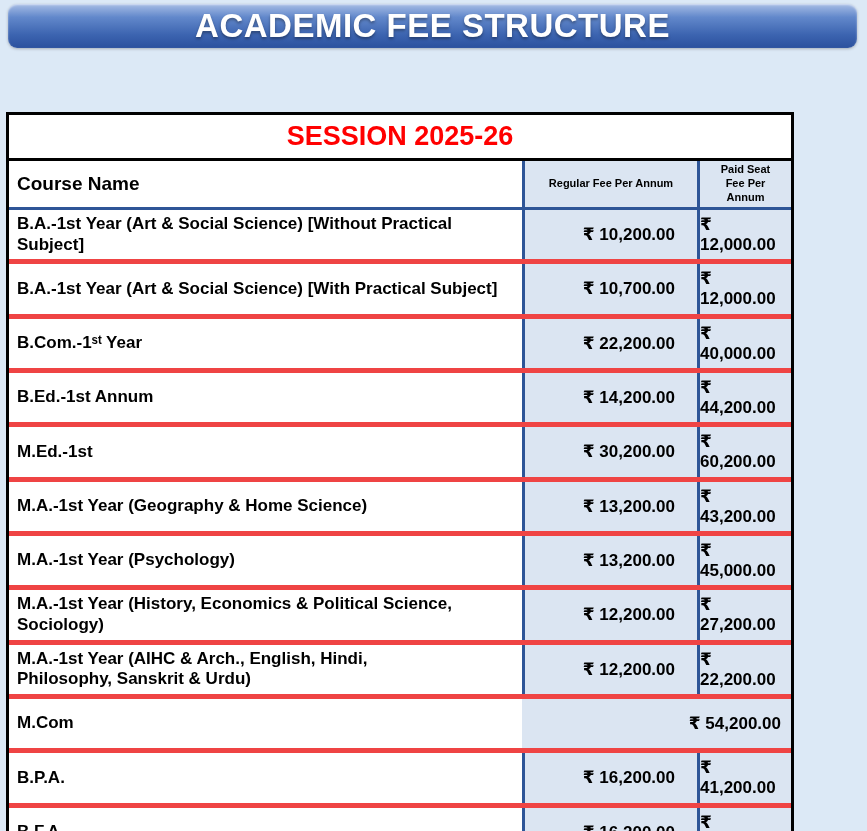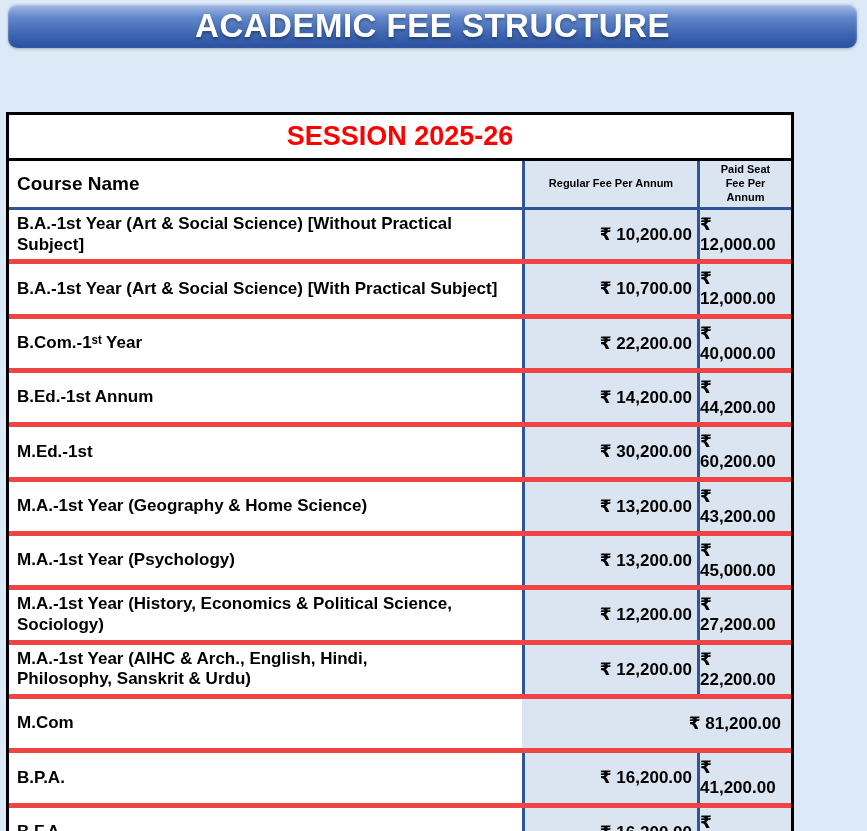--- a/index.html
+++ b/index.html
@@ -118,21 +118,21 @@
     justify-content: center;
     text-align: center;
     font-size: 11px;
     line-height: 1.25;
     padding: 2px 10px;
   }
   .amount {
     justify-content: flex-end;
     font-size: 17px;
   }
-  .amount.fee-col-1 { padding-right: 5px; }
+  .amount.fee-col-1 { padding-right: 22px; }
   .amount.fee-col-2 { padding-right: 10px; }
 </style>
 </head>
 <body>
 
 <div class="banner">
   <span class="banner-title">ACADEMIC FEE STRUCTURE</span>
 </div>
 
 <div class="fee-table">
@@ -197,21 +197,21 @@
 
   <div class="row data-row">
     <div class="cell course-cell">M.A.-1st Year (AIHC &amp; Arch., English, Hindi,
 Philosophy, Sanskrit &amp; Urdu)</div>
     <div class="cell fee-col-1 amount">₹ 12,200.00</div>
     <div class="cell fee-col-2 amount">₹ 22,200.00</div>
   </div>
 
   <div class="row data-row">
     <div class="cell course-cell">M.Com</div>
-    <div class="cell fee-col-2 amount">₹ 81,200.00</div>
+    <div class="cell fee-col-2 amount">₹ 54,200.00</div>
   </div>
 
   <div class="row data-row">
     <div class="cell course-cell">B.P.A.</div>
     <div class="cell fee-col-1 amount">₹ 16,200.00</div>
     <div class="cell fee-col-2 amount">₹ 41,200.00</div>
   </div>
 
   <div class="row data-row">
     <div class="cell course-cell">B.F.A.</div>

